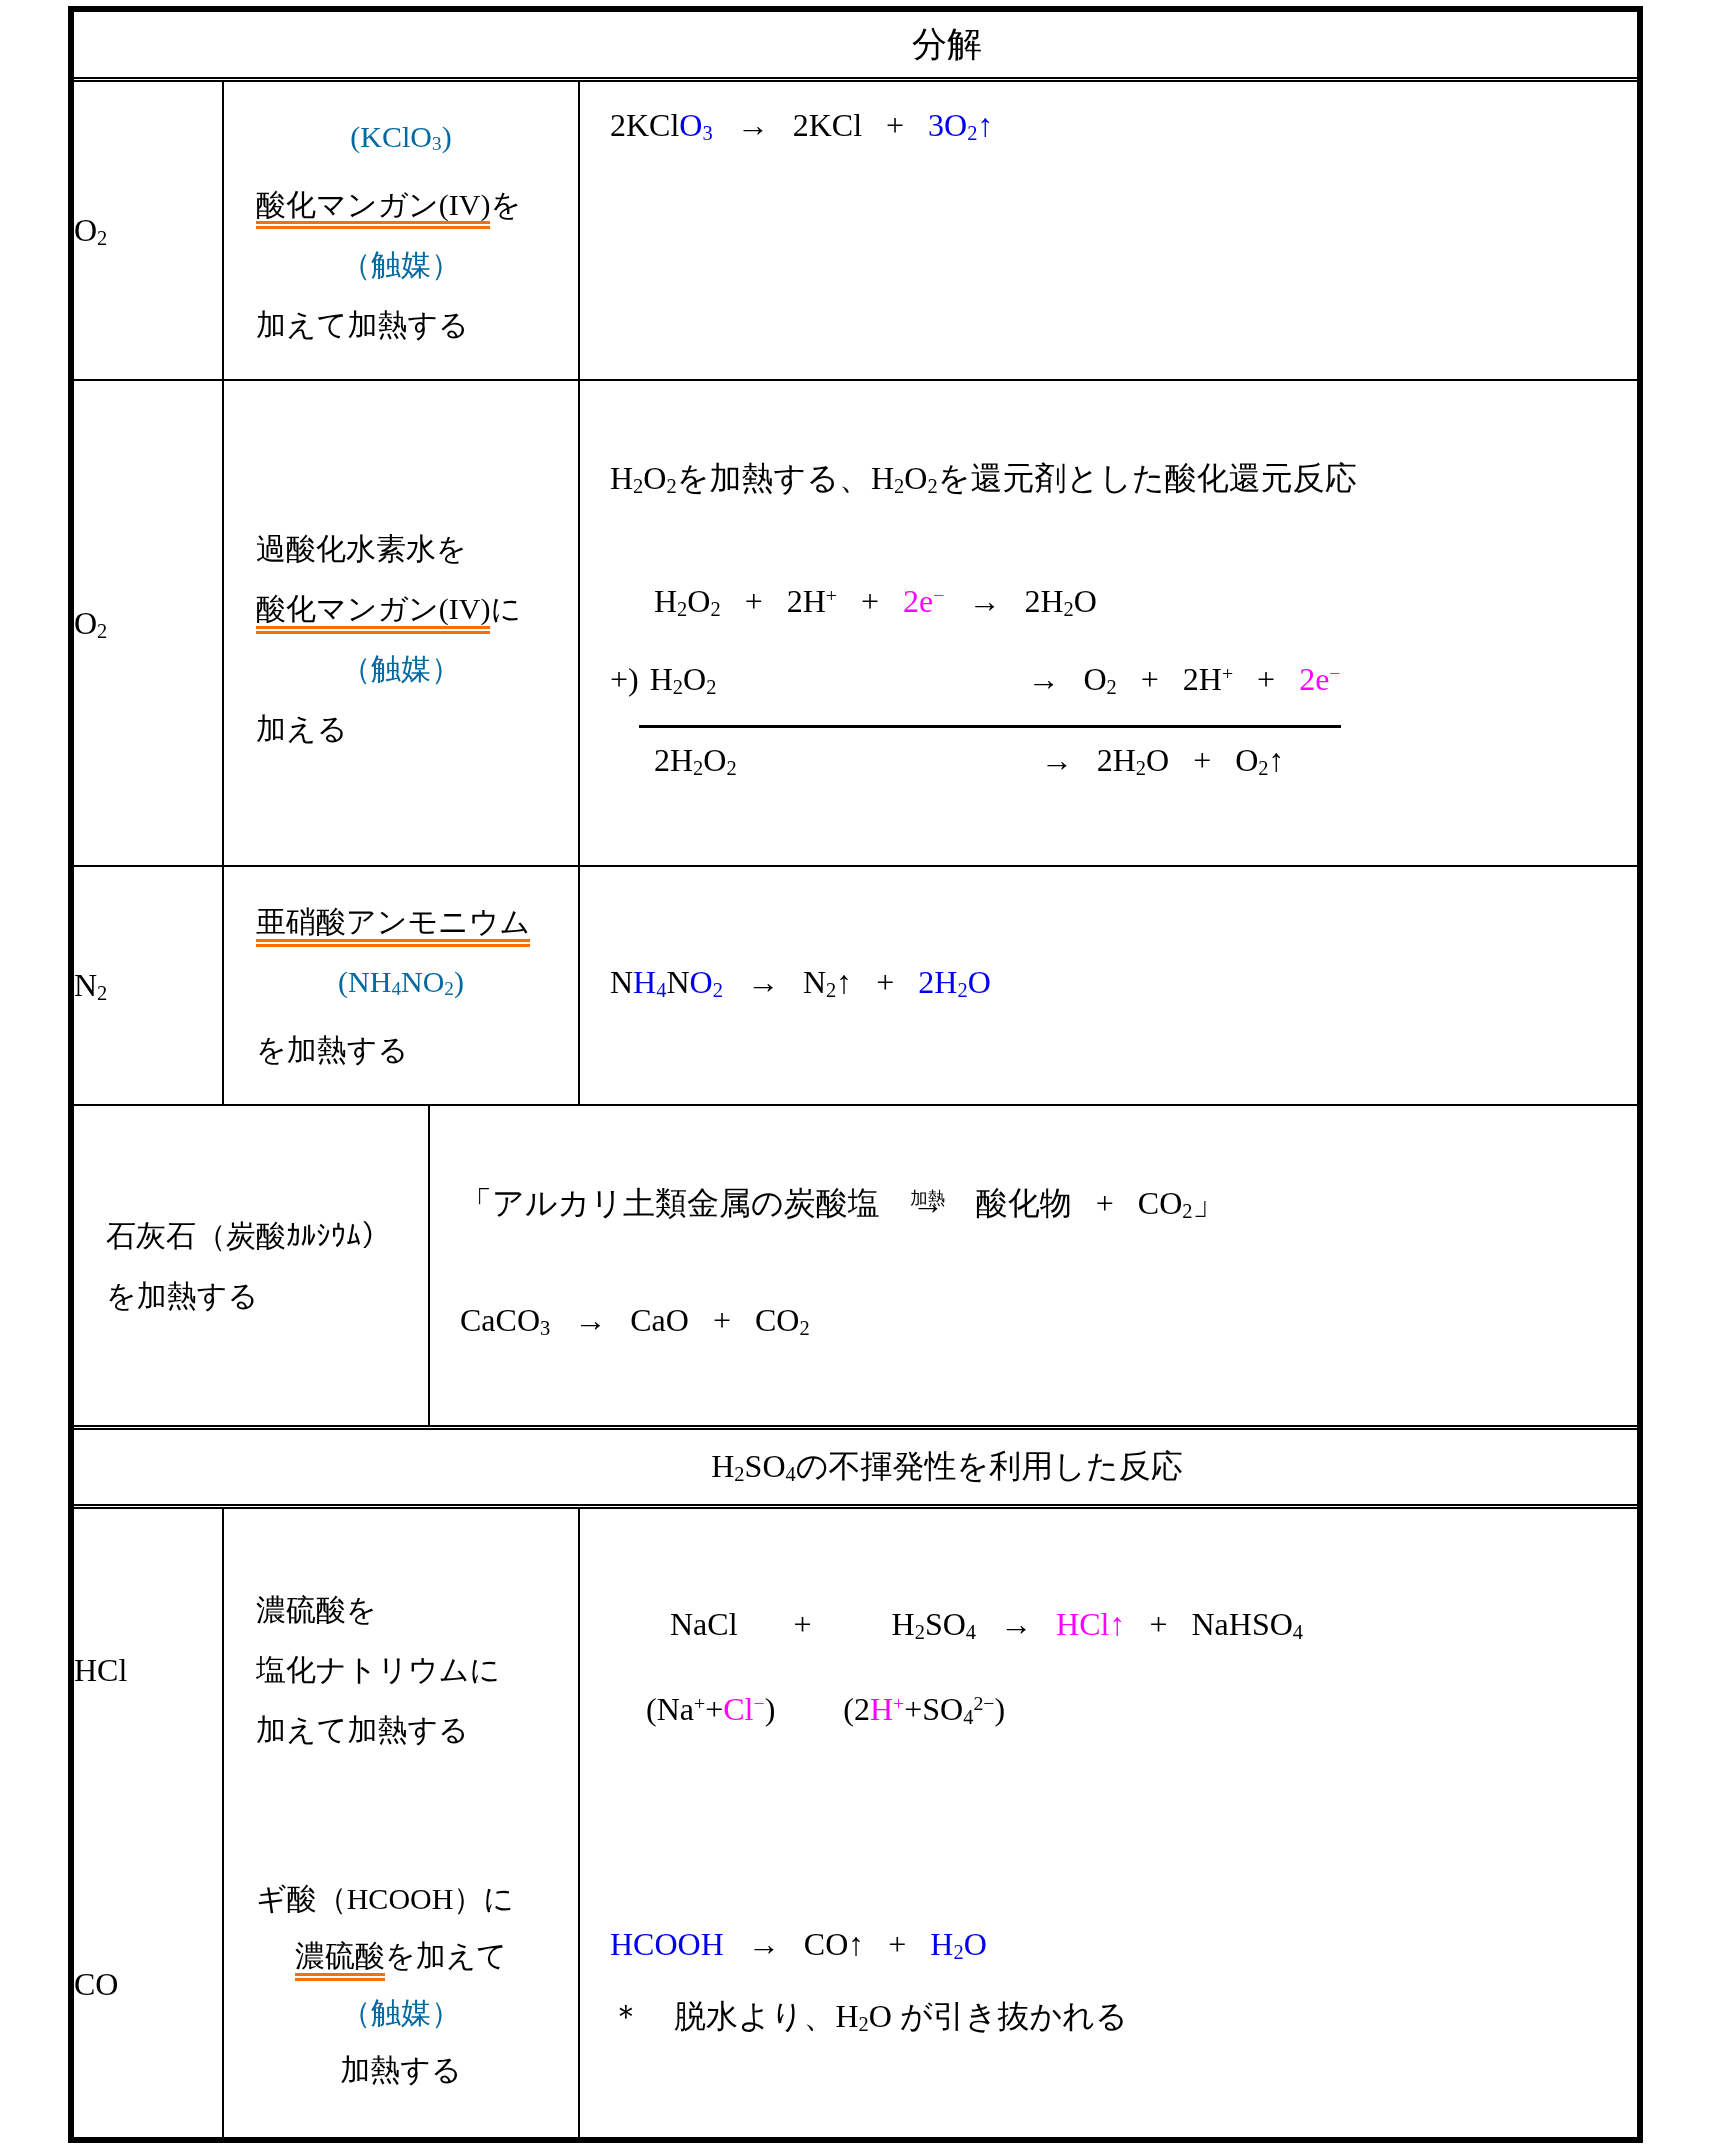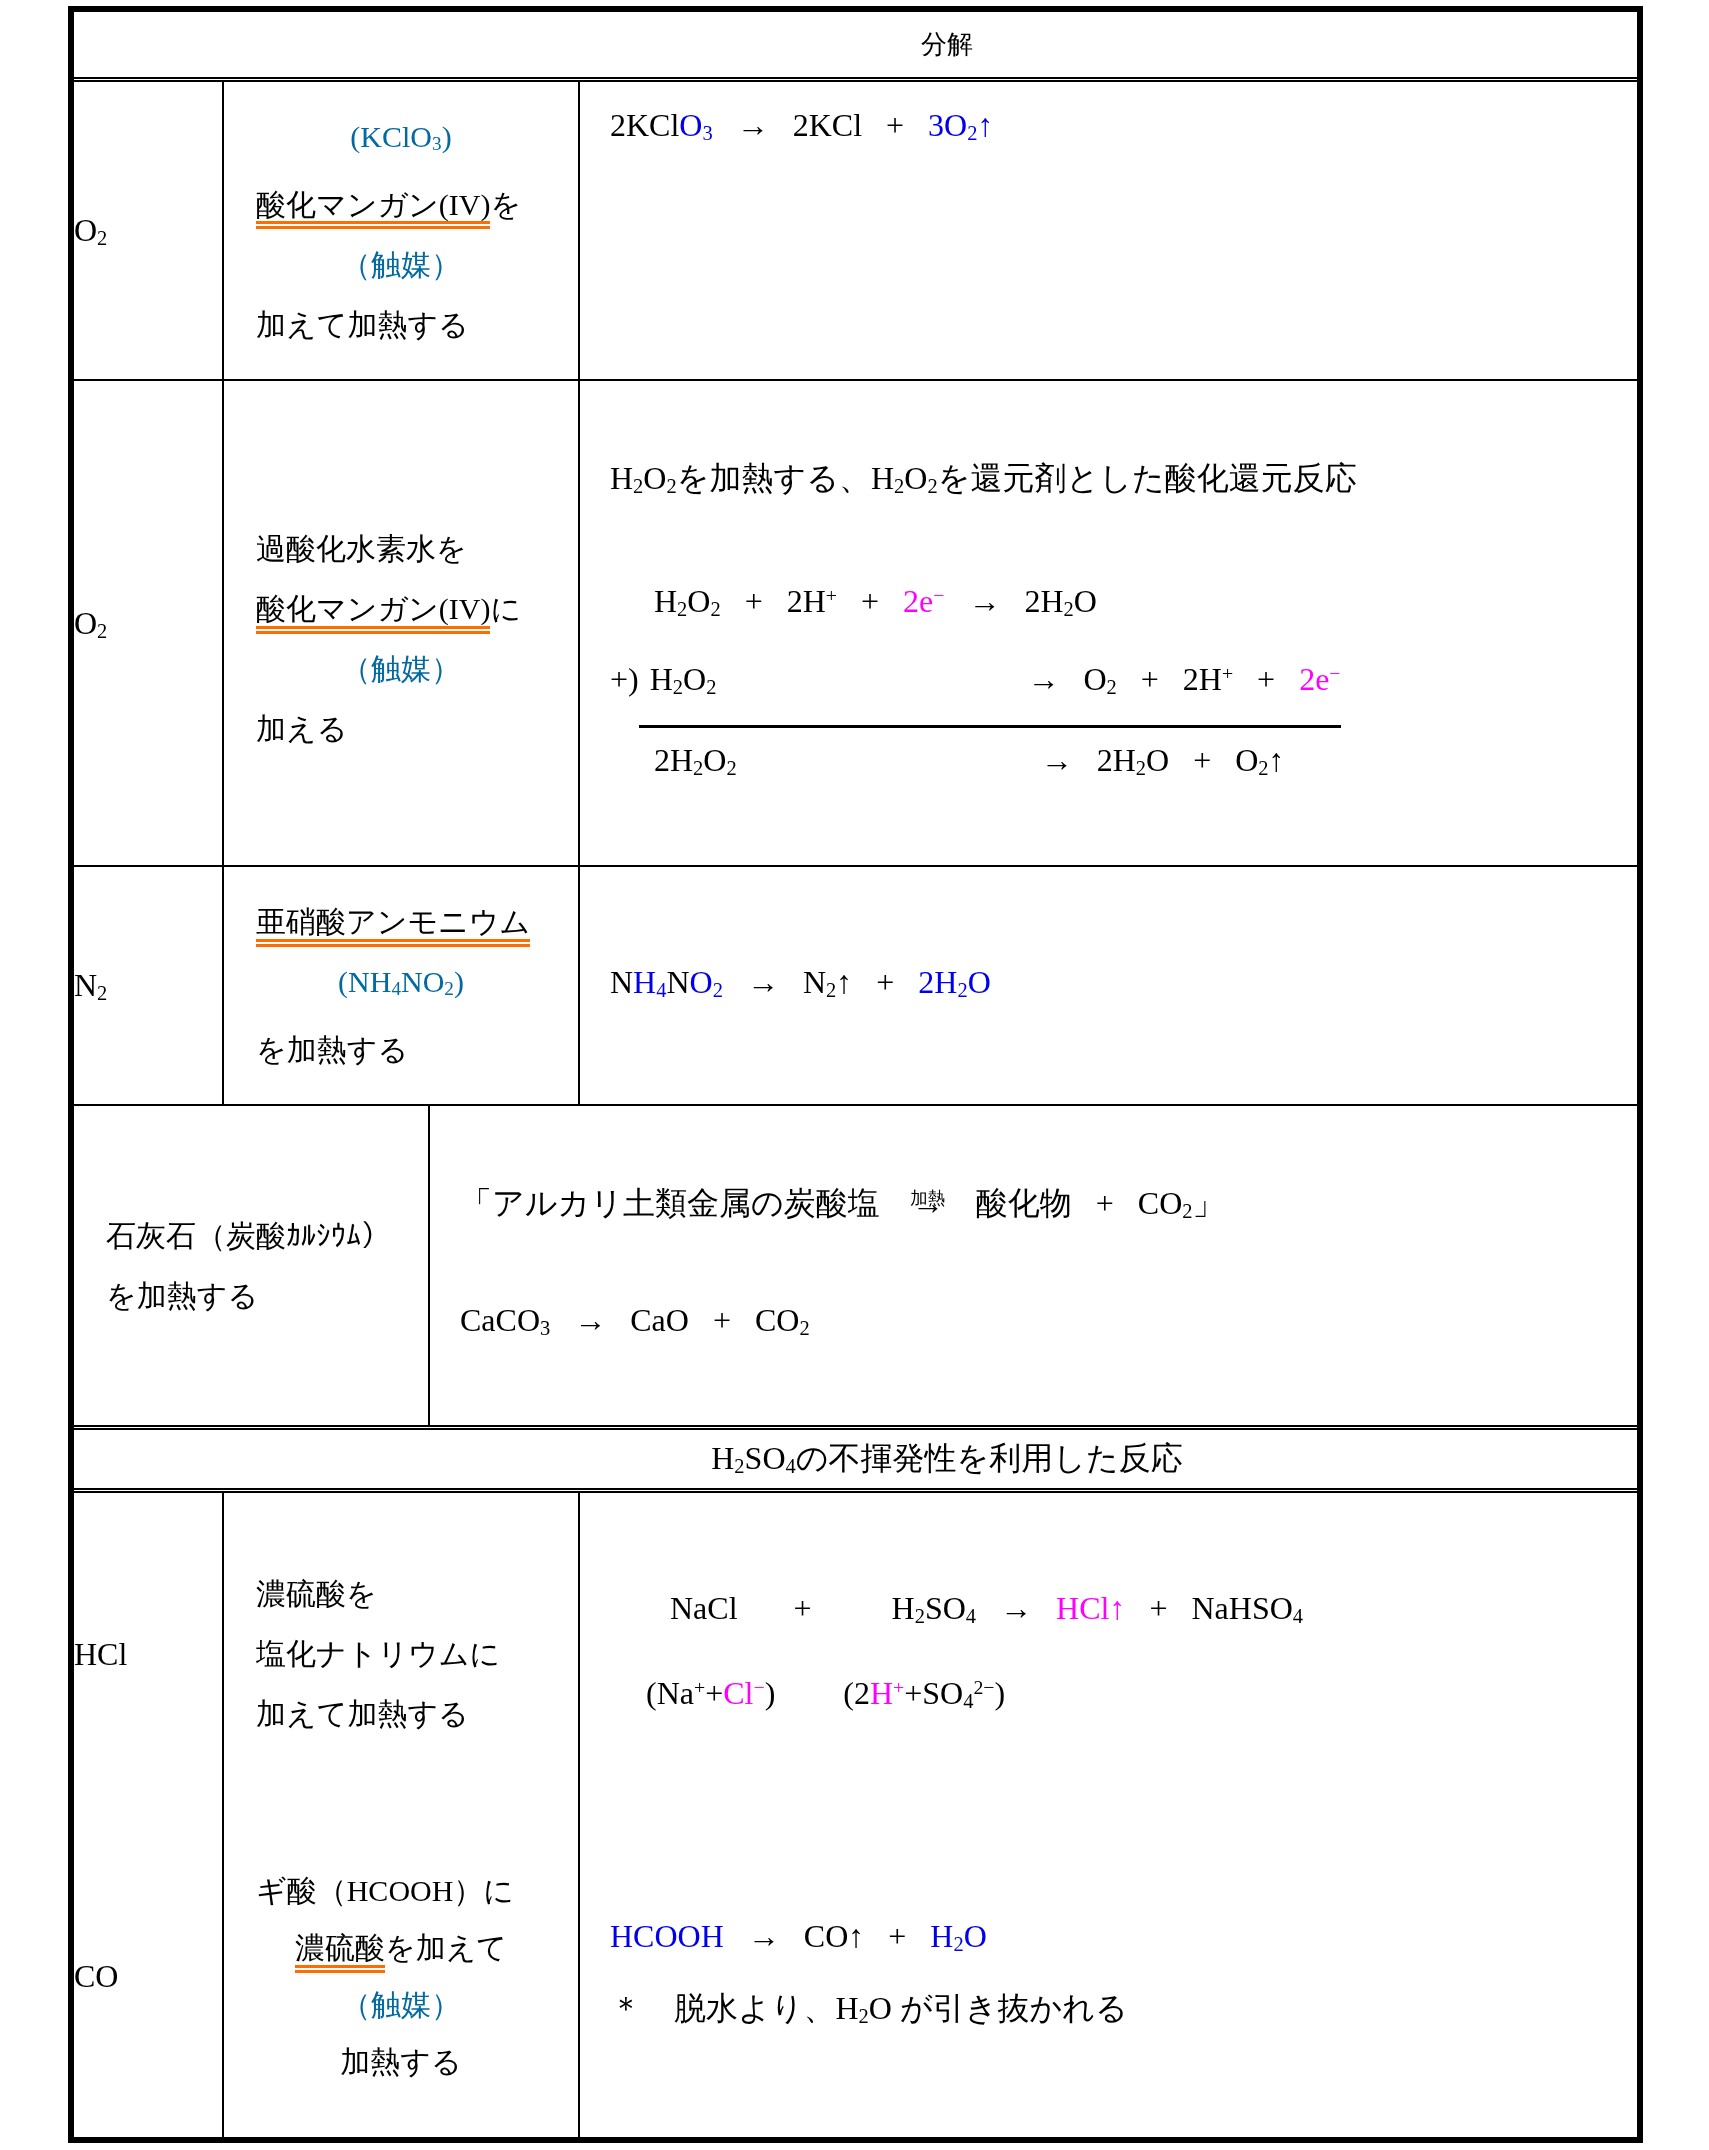--- a/index.html
+++ b/index.html
@@ -3,24 +3,24 @@
 <meta charset="utf-8">
 <style>
   html,body{margin:0;padding:0}
   body{width:1710px;height:2151px;background:#ffffff;color:#000;
        font-family:"Liberation Serif","DejaVu Serif",serif;}
   .page{position:relative;width:1710px;height:2151px;background:#fff;overflow:hidden}
   .tbl{position:absolute;left:68px;top:6.4px;width:1575px;height:2137px;
        border:6.4px solid #000;box-sizing:border-box;display:flex;flex-direction:column;background:#fff}
   .row{display:flex;box-sizing:border-box}
   .hdr{height:70px;border-bottom:5.6px double #000;align-items:center;justify-content:center;
-       padding-left:183px;font-size:26px}
+       padding-left:183px;font-size:35px}
   .sep{border-top:5.6px double #000;border-bottom:5.6px double #000;align-items:center;
        justify-content:center;padding-left:183px;font-size:32px}
-  .sep1{height:68px}
+  .sep1{height:84px}
   .sep2{height:64px}
   .r1{height:299px;border-bottom:2.4px solid #000}
   .r2{height:486px;border-bottom:2.4px solid #000}
   .r3{height:239px;border-bottom:2.4px solid #000}
   .r4{height:319px}
   .r5{height:322px}
   .r6{flex:1}
   .cell{box-sizing:border-box}
   .gas{width:150px;border-right:2.4px solid #000;display:flex;align-items:center;
        justify-content:flex-start;font-size:32px}

